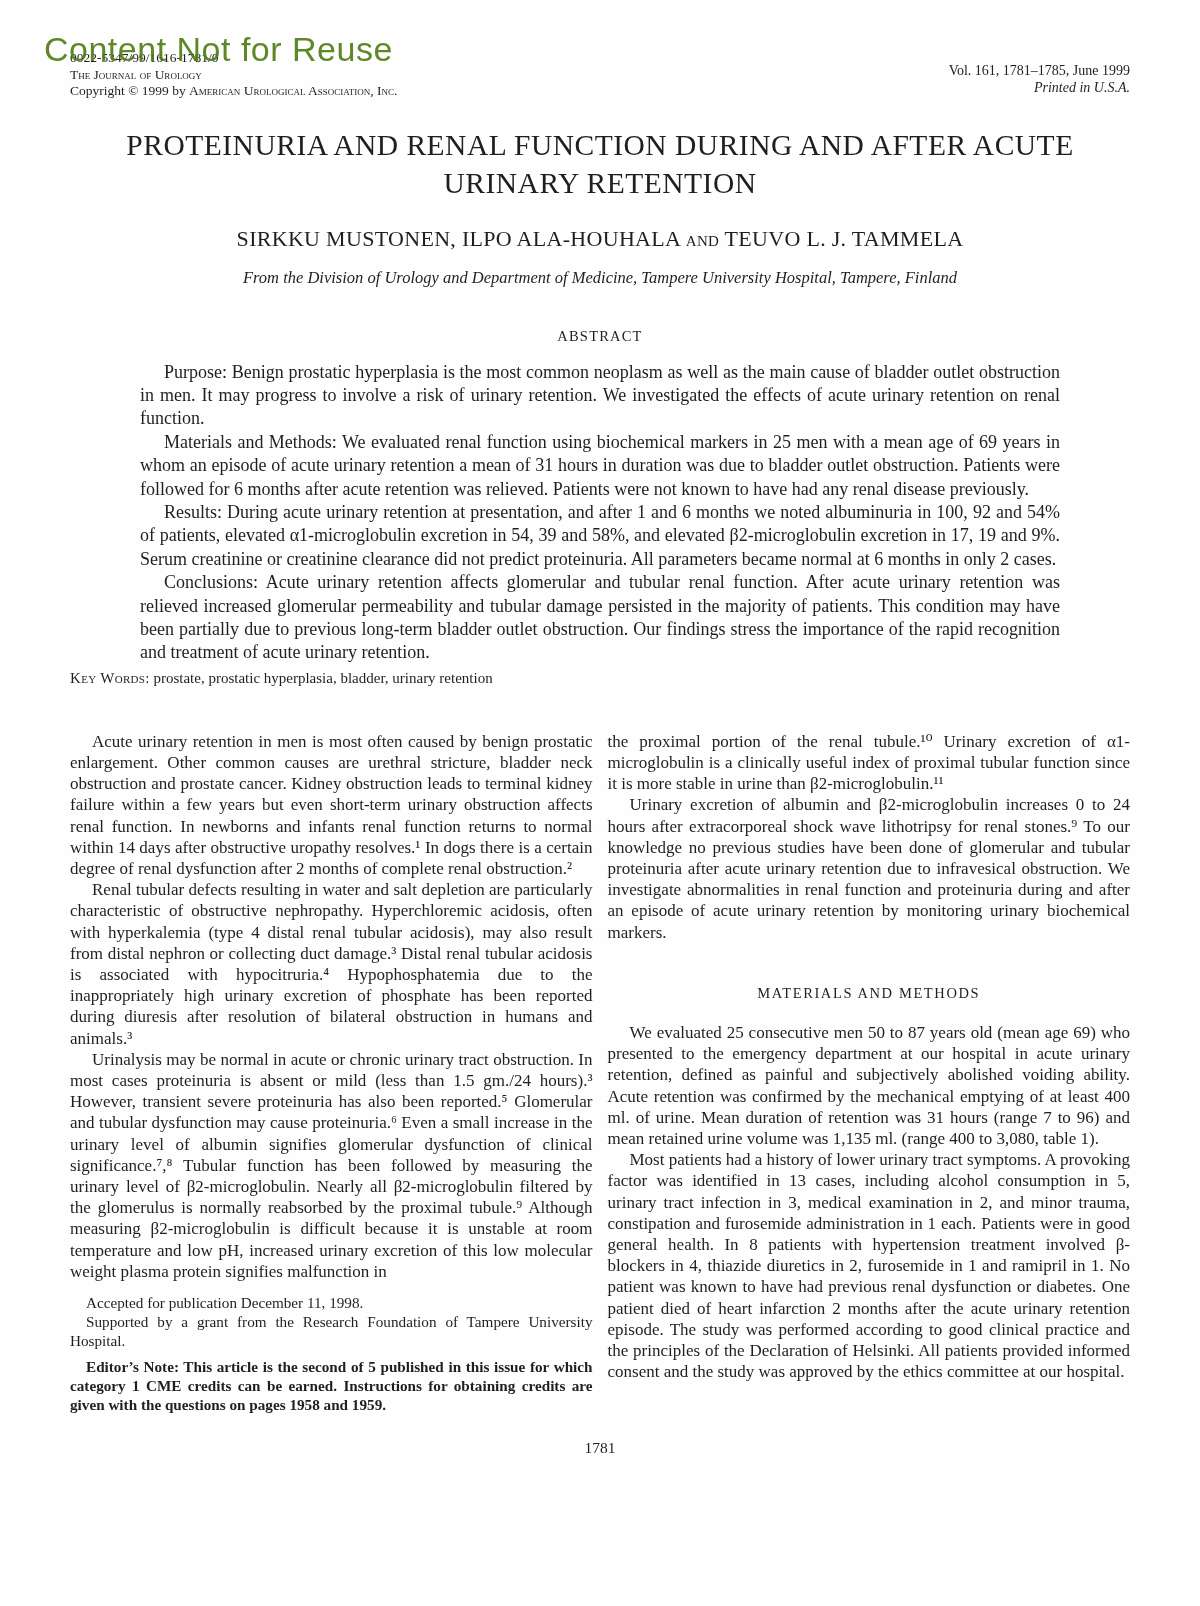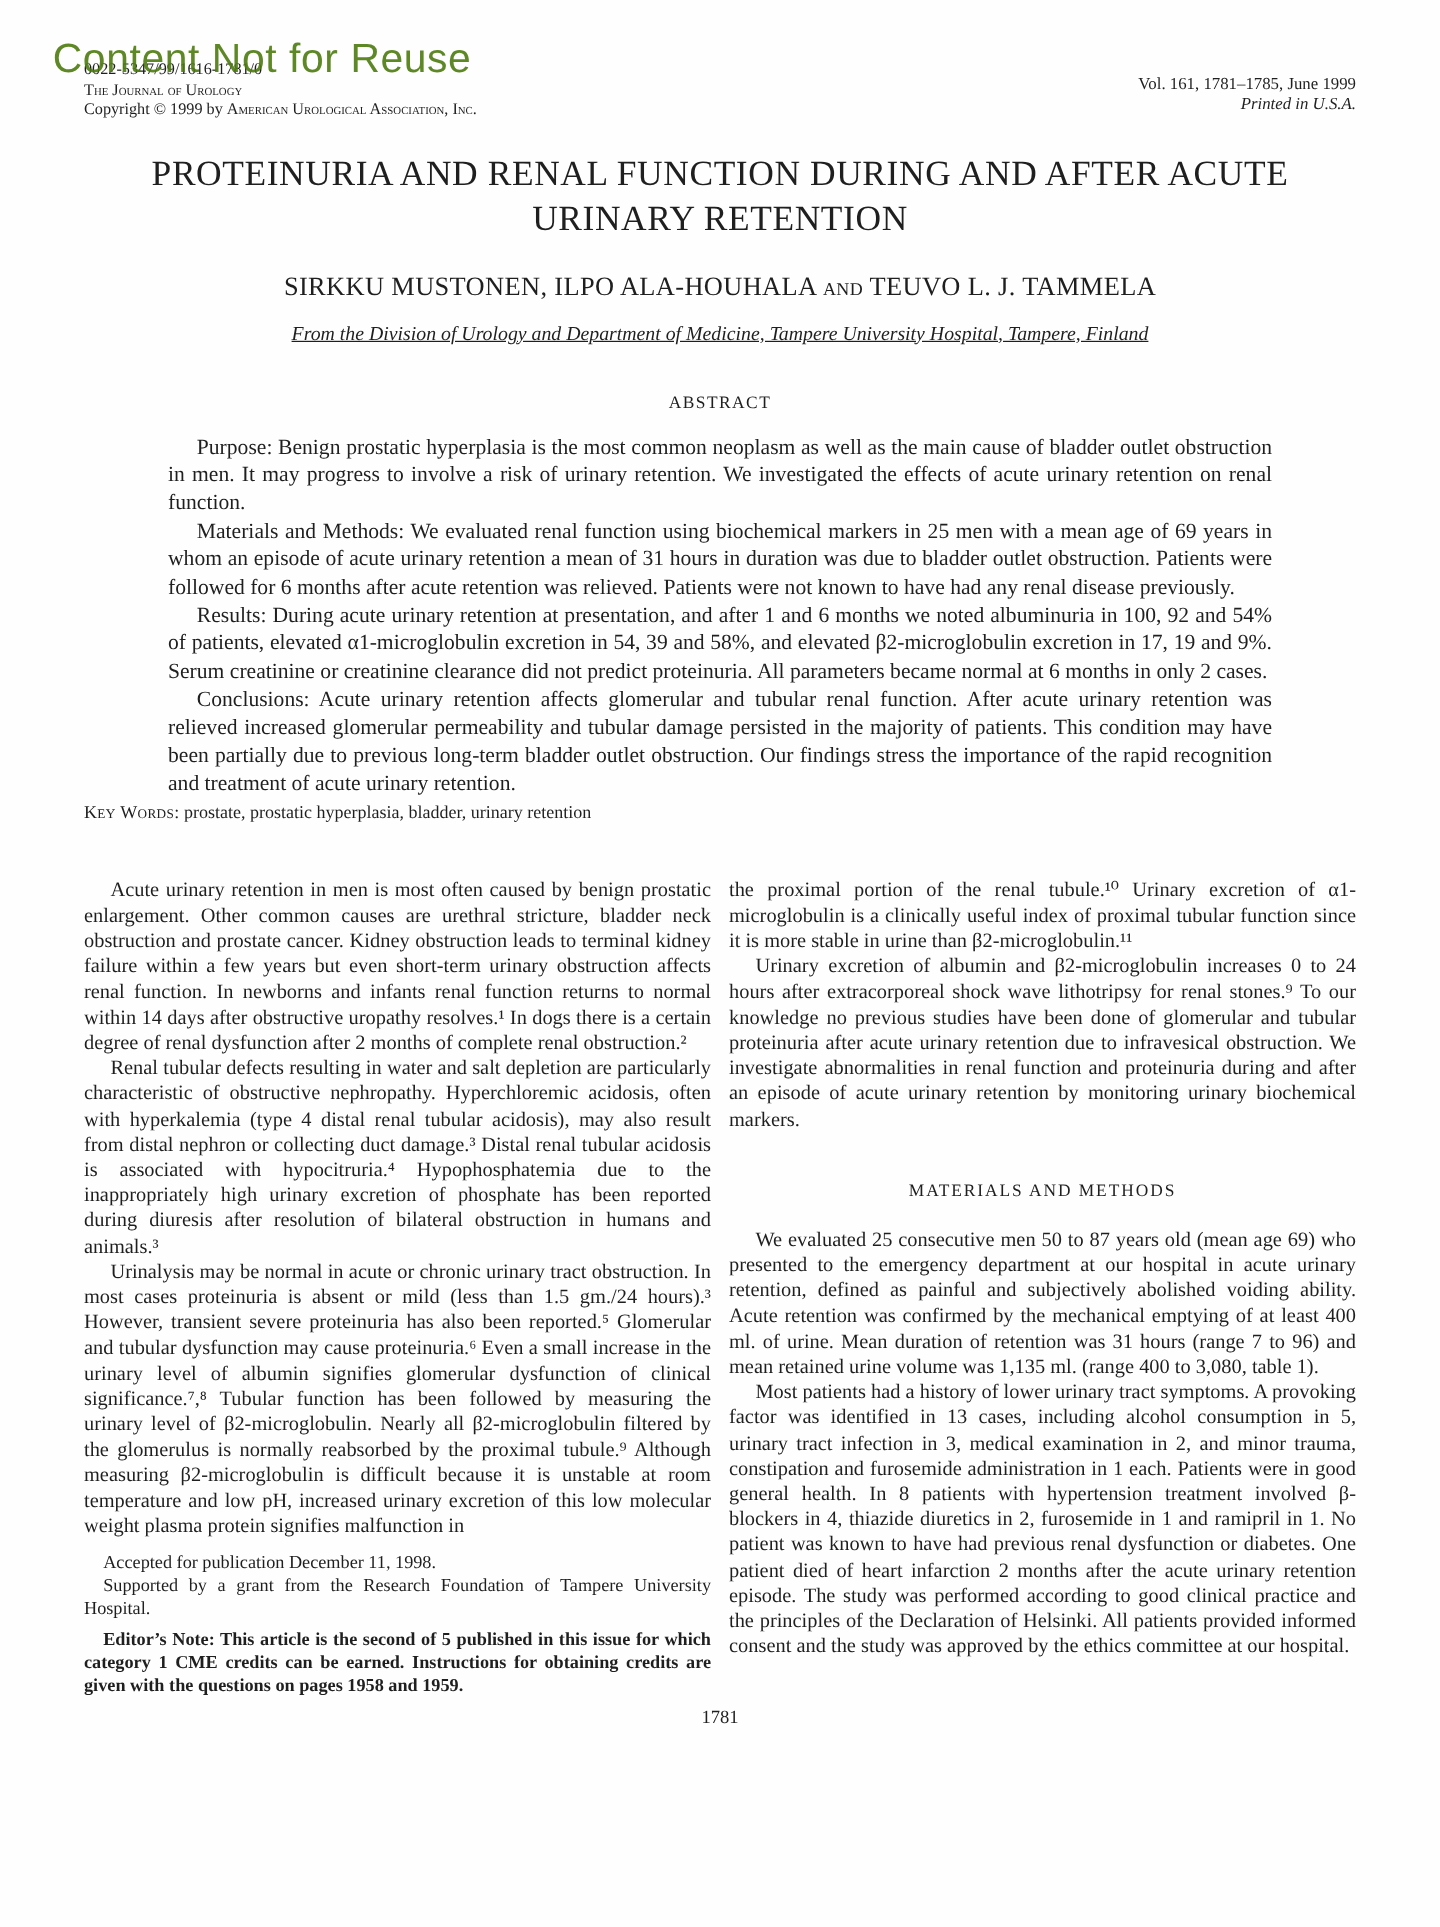--- a/index.html
+++ b/index.html
@@ -51,21 +51,20 @@
     text-align: center;
     font-size: 22px;
     font-variant: small-caps;
     letter-spacing: 0.3px;
   }
   .affiliation {
     margin-top: 16px;
     text-align: center;
     font-style: italic;
     font-size: 16.5px;
-    text-decoration: underline;
   }
 
   
   .abstract-heading {
     margin-top: 40px;
     text-align: center;
     font-size: 14.5px;
     letter-spacing: 1.2px;
   }
   .abstract {
@@ -106,21 +105,21 @@
     line-height: 18.8px;
     text-align: justify;
   }
   .footnotes p { text-indent: 16px; }
   .footnotes .editors-note { margin-top: 8px; font-weight: 700; }
   .footnotes .en-label { }
 
   .page-number {
     text-align: center;
     font-size: 15.5px;
-    margin-top: 8px;
+    margin-top: 24px;
   }
 </style>
 </head>
 <body>
 
 <div class="page">
 
   <div class="watermark">Content Not for Reuse</div>
 
   <div class="content">

